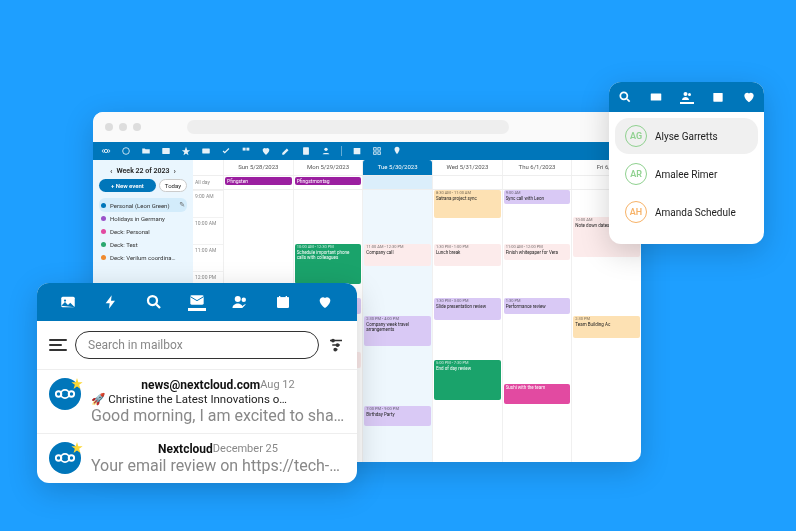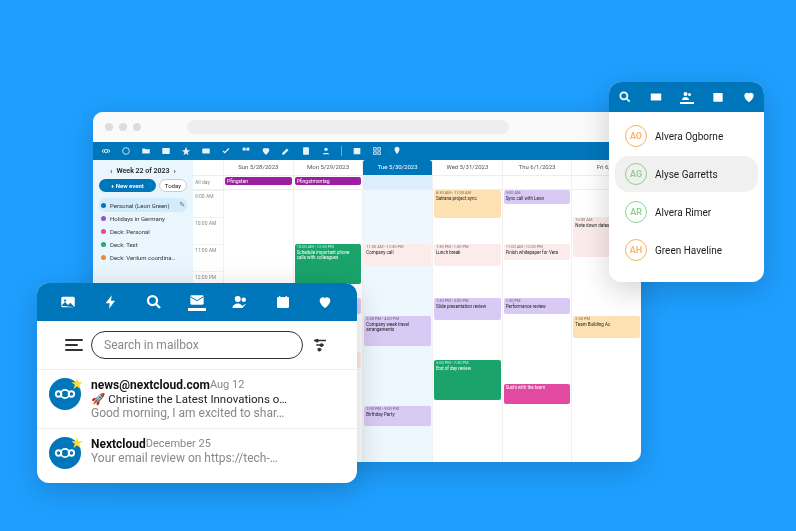--- a/index.html
+++ b/index.html
@@ -42,36 +42,36 @@
 .ev{position:absolute;left:1px;right:1px;border-radius:2px;padding:1px 2px;font-size:4.5px;line-height:1.15;overflow:hidden;color:#222}
 .ev .t{display:block;color:rgba(0,0,0,.55);font-size:4px}
 .ev.dark{color:#fff}
 .ev.dark .t{color:rgba(255,255,255,.8)}
 
 
 .mail{left:37px;top:283px;width:320px;height:200px;border-radius:12px}
 .mail-tool{height:38px;background:#0076ba;border-radius:12px 12px 0 0;display:flex;align-items:center;justify-content:space-around;padding:0 10px}
 .mail-ic{color:#fff;width:18px;height:18px;display:flex;align-items:center;justify-content:center}
 .mail-ic.active{border-bottom:3px solid #fff;padding-bottom:2px}
-.mail-search{display:flex;align-items:center;gap:8px;padding:10px 28px}
+.mail-search{display:flex;align-items:center;gap:8px;padding:10px 12px}
 .burger{width:18px;display:flex;flex-direction:column;gap:3px}
 .burger span{height:2px;background:#333;border-radius:1px}
 .burger span:nth-child(2){width:70%}
 .search-box{flex:1;border:1.5px solid #333;border-radius:18px;padding:6px 12px;font-size:12px;color:#888}
 .filter-ic{width:18px;height:18px}
 .mail-list{list-style:none}
 .mail-item{display:flex;gap:10px;padding:8px 12px;border-top:1px solid #eee}
 .mail-av{width:32px;height:32px;border-radius:50%;background:#0076ba;position:relative;flex-shrink:0;display:flex;align-items:center;justify-content:center}
 .mail-av::after{content:"";position:absolute;top:0;right:-2px;width:12px;height:12px;background:#fdd835;border-radius:50%;clip-path:polygon(50% 0%,61% 35%,98% 35%,68% 57%,79% 91%,50% 70%,21% 91%,32% 57%,2% 35%,39% 35%)}
 .mail-body{flex:1;min-width:0}
-.mail-row1{display:flex;justify-content:flex-start;font-size:12px}
+.mail-row1{display:flex;justify-content:center;font-size:12px}
 .mail-from{font-weight:700;color:#111}
 .mail-date{color:#888;font-size:11px}
 .mail-sub{font-size:11.5px;color:#222;white-space:nowrap;overflow:hidden;text-overflow:ellipsis}
-.mail-prev{font-size:12px;color:#888;white-space:nowrap;overflow:hidden;text-overflow:ellipsis}
+.mail-prev{font-size:16px;color:#888;white-space:nowrap;overflow:hidden;text-overflow:ellipsis}
 
 
 .contacts{right:32px;top:82px;width:155px;border-radius:12px;padding-bottom:8px}
 .con-tool{height:30px;background:#0076ba;border-radius:12px 12px 0 0;display:flex;align-items:center;justify-content:space-around}
 .con-ic{color:#fff;width:14px;height:14px}
 .con-list{list-style:none;padding:4px 0}
 .con-item{display:flex;align-items:center;gap:8px;padding:7px 10px;font-size:10px;color:#222;border-radius:14px;margin:2px 6px}
 .con-item.active{background:#f0f0f0}
 .con-av{width:22px;height:22px;border-radius:50%;display:flex;align-items:center;justify-content:center;font-size:9px;font-weight:600}
 
@@ -358,30 +358,26 @@
         <path d="M2 20c0-4 4-6 7-6s7 2 7 6"></path>
       </svg>
     <svg class="con-ic" viewBox="0 0 24 24" fill="#fff">
         <rect x="4" y="5" width="16" height="15" rx="1"></rect>
       </svg>
     <svg class="con-ic" viewBox="0 0 24 24" fill="#fff">
         <path d="M12 21s-8-5-8-12a5 5 0 0 1 8-3 5 5 0 0 1 8 3c0 7-8 12-8 12z"></path>
       </svg>
   </div>
   <ul class="con-list" id="con-list">
-      <li class="con-item">
-        <div class="con-av" style="border:1.5px solid #f7b267;color:#f7b267">AO</div>
-        <span>Alvera Ogborne</span>
-      </li>
       <li class="con-item active">
         <div class="con-av" style="border:1.5px solid #8fd18f;color:#8fd18f">AG</div>
         <span>Alyse Garretts</span>
       </li>
       <li class="con-item">
         <div class="con-av" style="border:1.5px solid #8fd18f;color:#8fd18f">AR</div>
-        <span>Alvera Rimer</span>
+        <span>Amalee Rimer</span>
       </li>
       <li class="con-item">
         <div class="con-av" style="border:1.5px solid #f7b267;color:#f7b267">AH</div>
-        <span>Green Haveline</span>
+        <span>Amanda Schedule</span>
       </li>
     </ul>
 </div>
 
 </body></html>

